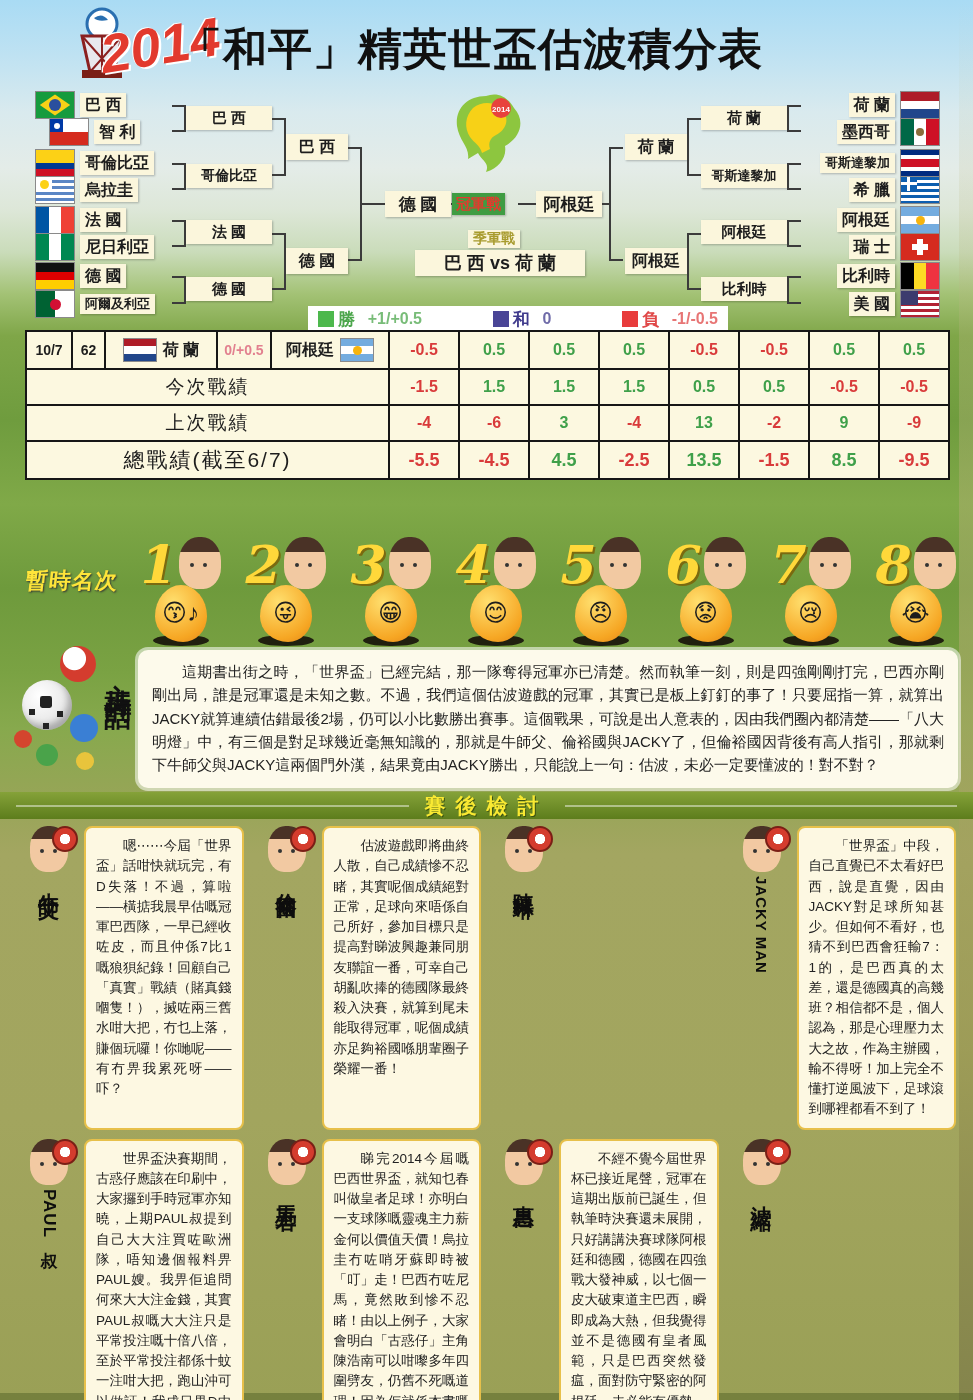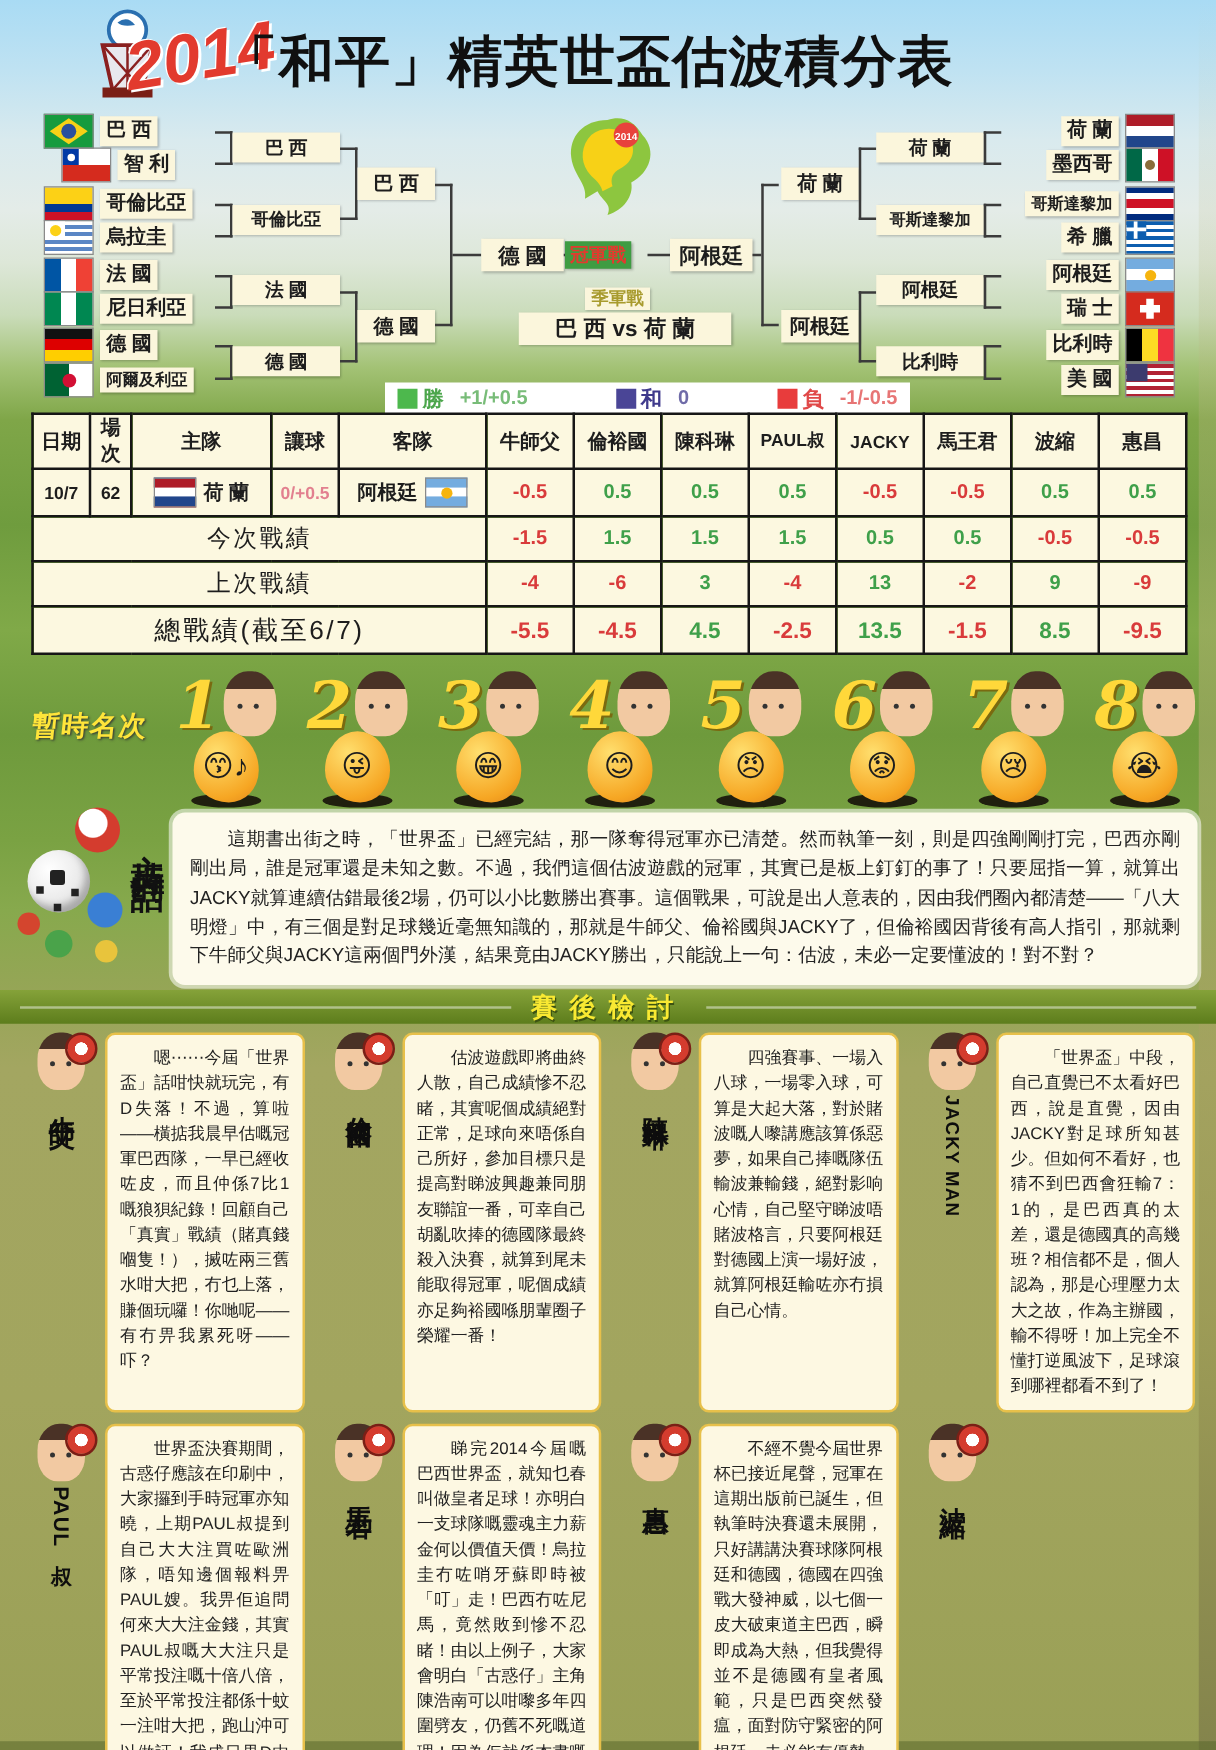--- a/index.html
+++ b/index.html
@@ -309,35 +309,20 @@
       <col style="width:70px">
         <col style="width:70px">
         <col style="width:70px">
         <col style="width:70px">
       <col style="width:70px">
         <col style="width:70px">
         <col style="width:70px">
         <col style="width:70px">
     </colgroup>
     <tbody>
-        <tr class="h1">
-      <td>日期</td>
-      <td>場次</td>
-      <td>主隊</td>
-      <td>讓球</td>
-      <td>客隊</td>
-      <td>牛師父</td>
-      <td>倫裕國</td>
-      <td>陳科琳</td>
-      <td style="font-size:14px">PAUL叔</td>
-      <td style="font-size:14px">JACKY</td>
-      <td>馬王君</td>
-      <td>波縮</td>
-      <td>惠昌</td>
-    </tr>
     <tr class="hm">
       <td class="dt">10/7</td>
       <td class="dt">62</td>
       <td>
             <div class="teamcell">
               <span class="flag sm f-netherlands"></span>
               <span>荷 蘭</span>
             </div>
           </td>
       <td class="hc2">0/+0.5</td>
@@ -499,23 +484,20 @@
       <div class="rtext">
           <p>估波遊戲即將曲終人散，自己成績慘不忍睹，其實呢個成績絕對正常，足球向來唔係自己所好，參加目標只是提高對睇波興趣兼同朋友聯誼一番，可幸自己胡亂吹捧的德國隊最終殺入決賽，就算到尾未能取得冠軍，呢個成績亦足夠裕國喺朋輩圈子榮耀一番！</p>
         </div>
     </div>
     <div class="entry">
       <div class="avcol">
           <span class="head sm"></span>
           <span class="rosette"></span>
           <span class="vname">陳科琳</span>
         </div>
-      <div class="rtext">
-          <p>四強賽事、一場入八球，一場零入球，可算是大起大落，對於賭波嘅人嚟講應該算係惡夢，如果自己捧嘅隊伍輸波兼輸錢，絕對影响心情，自己堅守睇波唔賭波格言，只要阿根廷對德國上演一場好波，就算阿根廷輸咗亦冇損自己心情。</p>
-        </div>
     </div>
     <div class="entry">
       <div class="avcol">
           <span class="head sm"></span>
           <span class="rosette"></span>
           <span class="vname" style="font-size:15px;letter-spacing:1px">JACKY MAN</span>
         </div>
       <div class="rtext">
           <p>「世界盃」中段，自己直覺已不太看好巴西，說是直覺，因由JACKY對足球所知甚少。但如何不看好，也猜不到巴西會狂輸7：1的，是巴西真的太差，還是德國真的高幾班？相信都不是，個人認為，那是心理壓力太大之故，作為主辦國，輸不得呀！加上完全不懂打逆風波下，足球滾到哪裡都看不到了！</p>
         </div>

